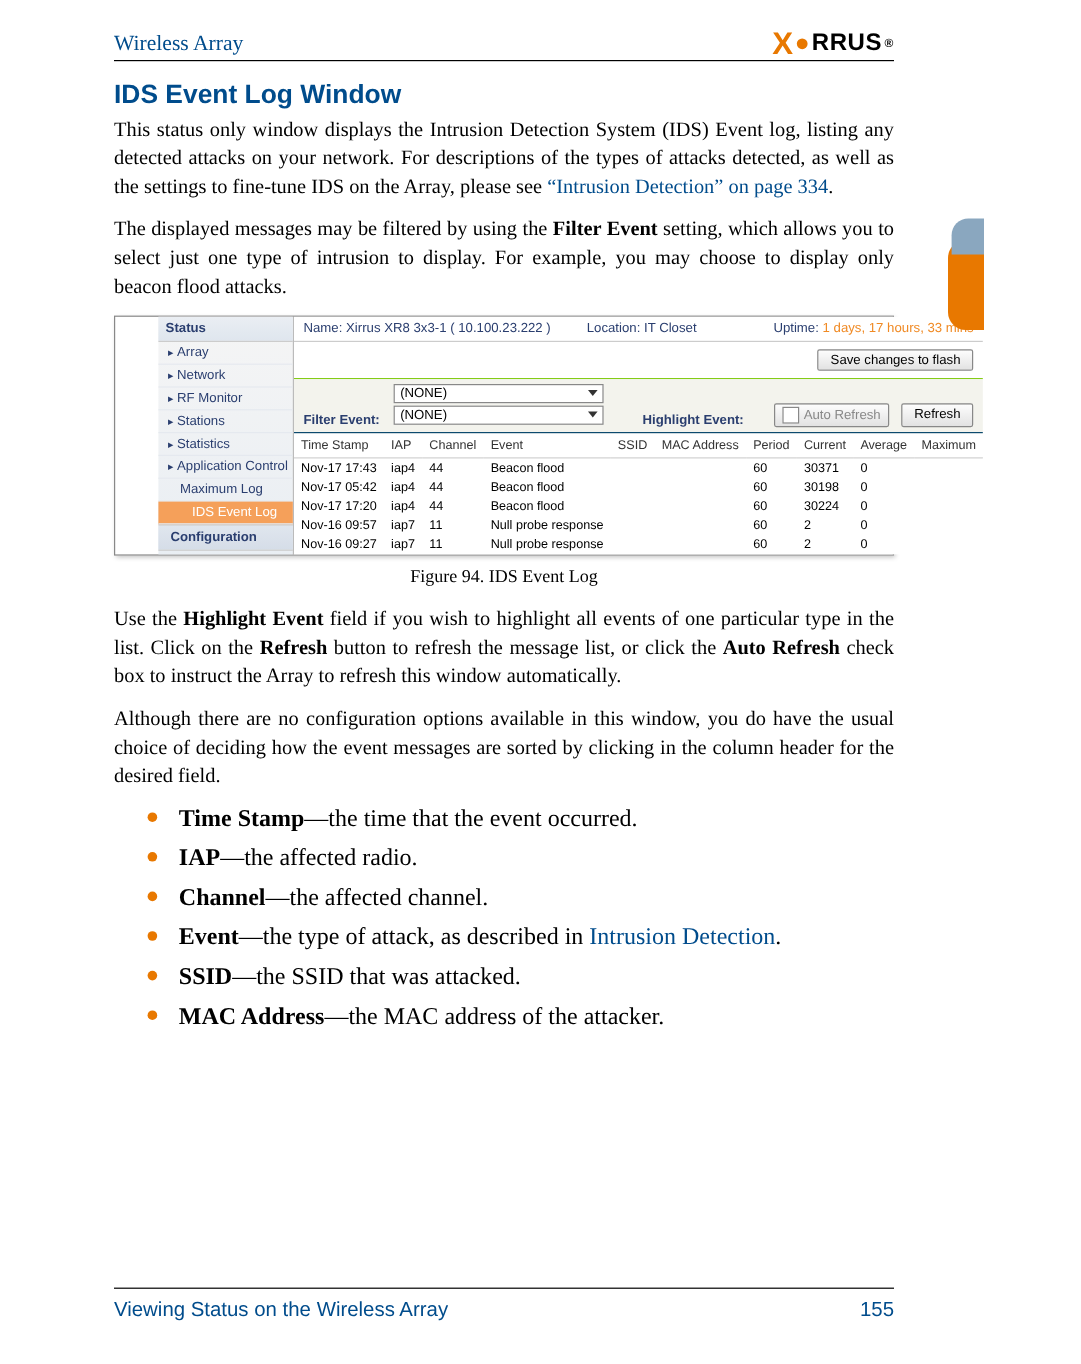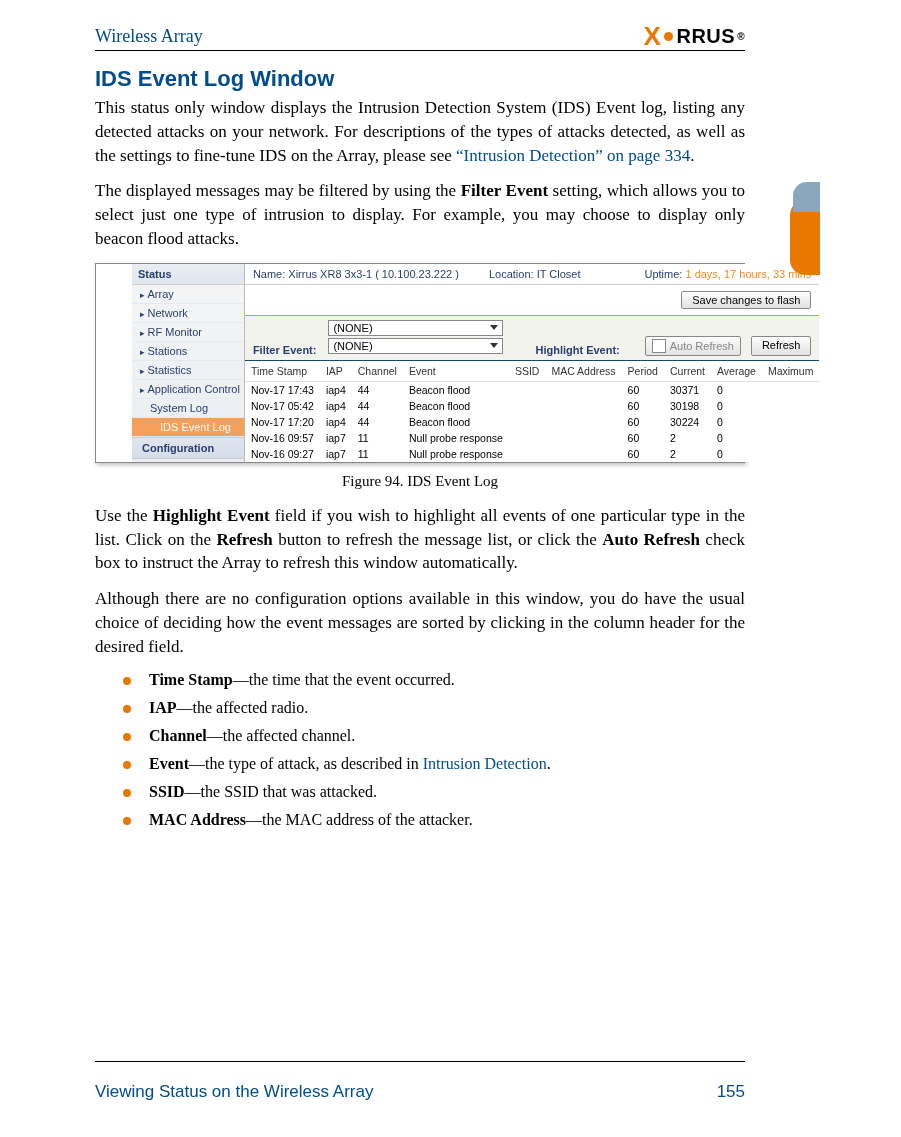--- a/index.html
+++ b/index.html
@@ -235,40 +235,40 @@
   
   ul.bullets {
     list-style: none;
     padding: 0;
     margin: 6px 0 0 28px;
   }
   ul.bullets li {
     position: relative;
     padding-left: 26px;
     margin-bottom: 10px;
-    font-size: 16px;
+    font-size: 20px;
   }
   ul.bullets li::before {
     content: "";
     position: absolute;
     left: 0;
     top: 6px;
     width: 8px;
     height: 8px;
     background: #e87800;
     border-radius: 50%;
   }
   
   .page-footer {
     position: absolute;
     bottom: 35px;
     left: 95px;
     right: 75px;
     border-top: 1px solid #000;
-    padding-top: 20px;
+    padding-top: 8px;
     display: flex;
     justify-content: space-between;
     font-family: Arial, sans-serif;
     font-size: 17px;
     color: #004c8c;
   }
 </style>
 </head>
 <body>
 
@@ -298,21 +298,21 @@
   <div class="figure">
     <div class="figure-inner">
       <div class="sidebar">
         <div class="sidebar-header">Status</div>
         <div class="sidebar-item"><span class="tri">▸</span><span>Array</span></div>
         <div class="sidebar-item"><span class="tri">▸</span><span>Network</span></div>
         <div class="sidebar-item"><span class="tri">▸</span><span>RF Monitor</span></div>
         <div class="sidebar-item"><span class="tri">▸</span><span>Stations</span></div>
         <div class="sidebar-item"><span class="tri">▸</span><span>Statistics</span></div>
         <div class="sidebar-item"><span class="tri">▸</span><span>Application Control</span></div>
-        <div class="sidebar-item sub"><span>System Log</span></div>
+        <div class="sidebar-item sub"><span>Maximum Log</span></div>
         <div class="sidebar-item sub selected"><span>IDS Event Log</span></div>
         <div class="sidebar-group">Configuration</div>
       </div>
 
       <div class="main-panel">
         <div class="status-bar">
           <span><span class="lbl">Name:</span> <span class="val">Xirrus XR8 3x3-1   ( 10.100.23.222 )</span></span>
           <span><span class="lbl">Location:</span> <span class="val">IT Closet</span></span>
           <span class="uptime" style="margin-left:auto;"><span class="lbl">Uptime:</span> <span class="val">1 days, 17 hours, 33 mins</span></span>
         </div>

